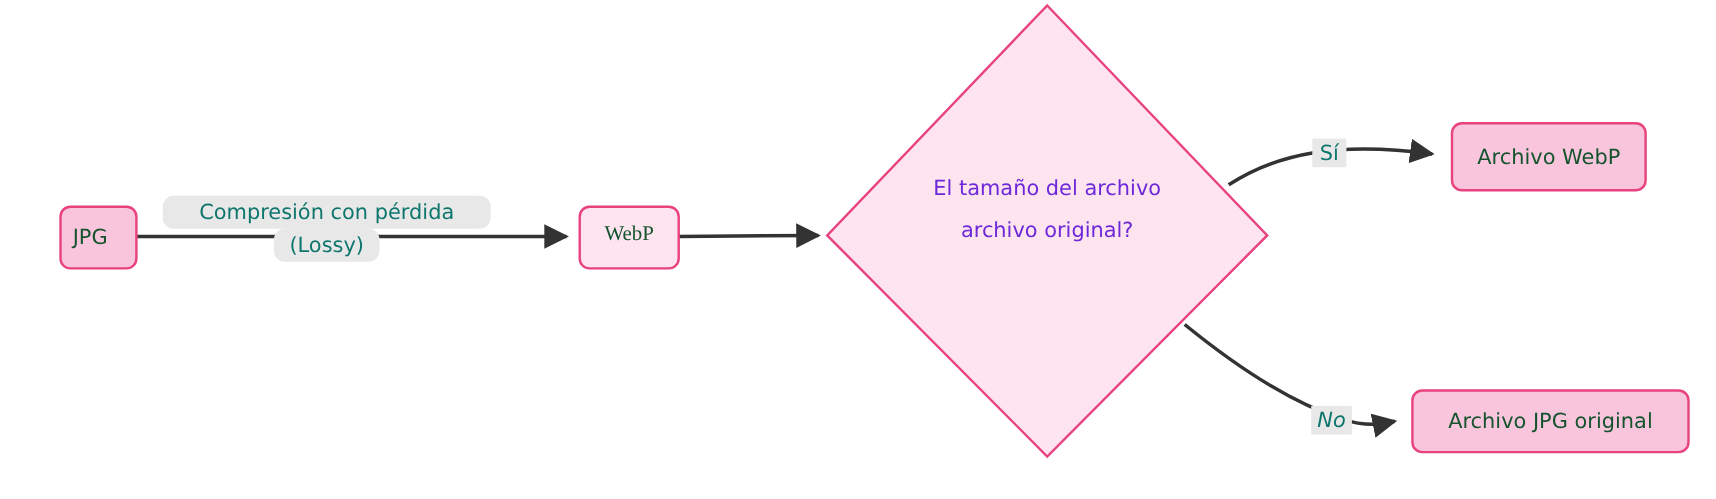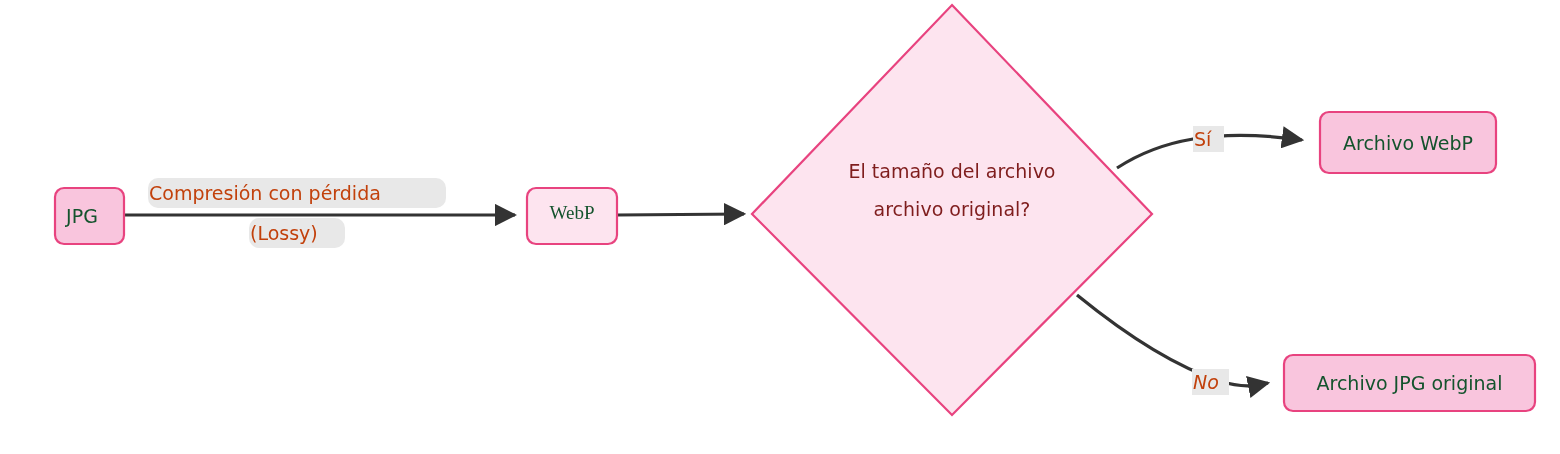--- a/index.html
+++ b/index.html
@@ -35,33 +35,34 @@
     color: #14532d;
     font-family: "DejaVu Sans", sans-serif;
     font-size: 19px;
     line-height: 24px;
     white-space: nowrap;
     pointer-events: none;
   }
   .diamond-label {
     position: absolute;
     text-align: center;
-    color: #7f1d1d;
+    color: #6d28d9;
     font-family: "DejaVu Sans", sans-serif;
     font-size: 19px;
     line-height: 38px;
     white-space: nowrap;
   }
   .edge-label {
     position: absolute;
-    color: #c2410c;
+    color: #0f766e;
     font-family: "DejaVu Sans", sans-serif;
     font-size: 19px;
     line-height: 26px;
     background: #e8e8e8;
+    text-align: center;
     white-space: nowrap;
     padding: 0 1px;
   }
   .edge-label.multi {
     line-height: 30px;
     border-radius: 10px;
   }
 </style>
 </head>
 <body>
@@ -103,21 +104,21 @@
     <div>archivo original?</div>
   </div>
 
   <div class="node-label" style="left:1320px; top:112px; width:176px; height:61px;">Archivo WebP</div>
 
   <div class="node-label" style="left:1284px; top:355px; width:251px; height:56px;">Archivo JPG original</div>
 
   <div class="edge-label multi" style="left:148px; top:178px; width:296px;">
     <div>Compresión con pérdida</div>
   </div>
-  <div class="edge-label multi" style="left:249px; top:218px; width:94px;">
+  <div class="edge-label multi" style="left:249px; top:208px; width:94px;">
     <div>(Lossy)</div>
   </div>
 
   <div class="edge-label" style="left:1193px; top:126px; width:29px;">Sí</div>
 
   <div class="edge-label" style="left:1192px; top:369px; width:35px;font-style:italic;">No</div>
 
 </div>
 
 </body></html>

